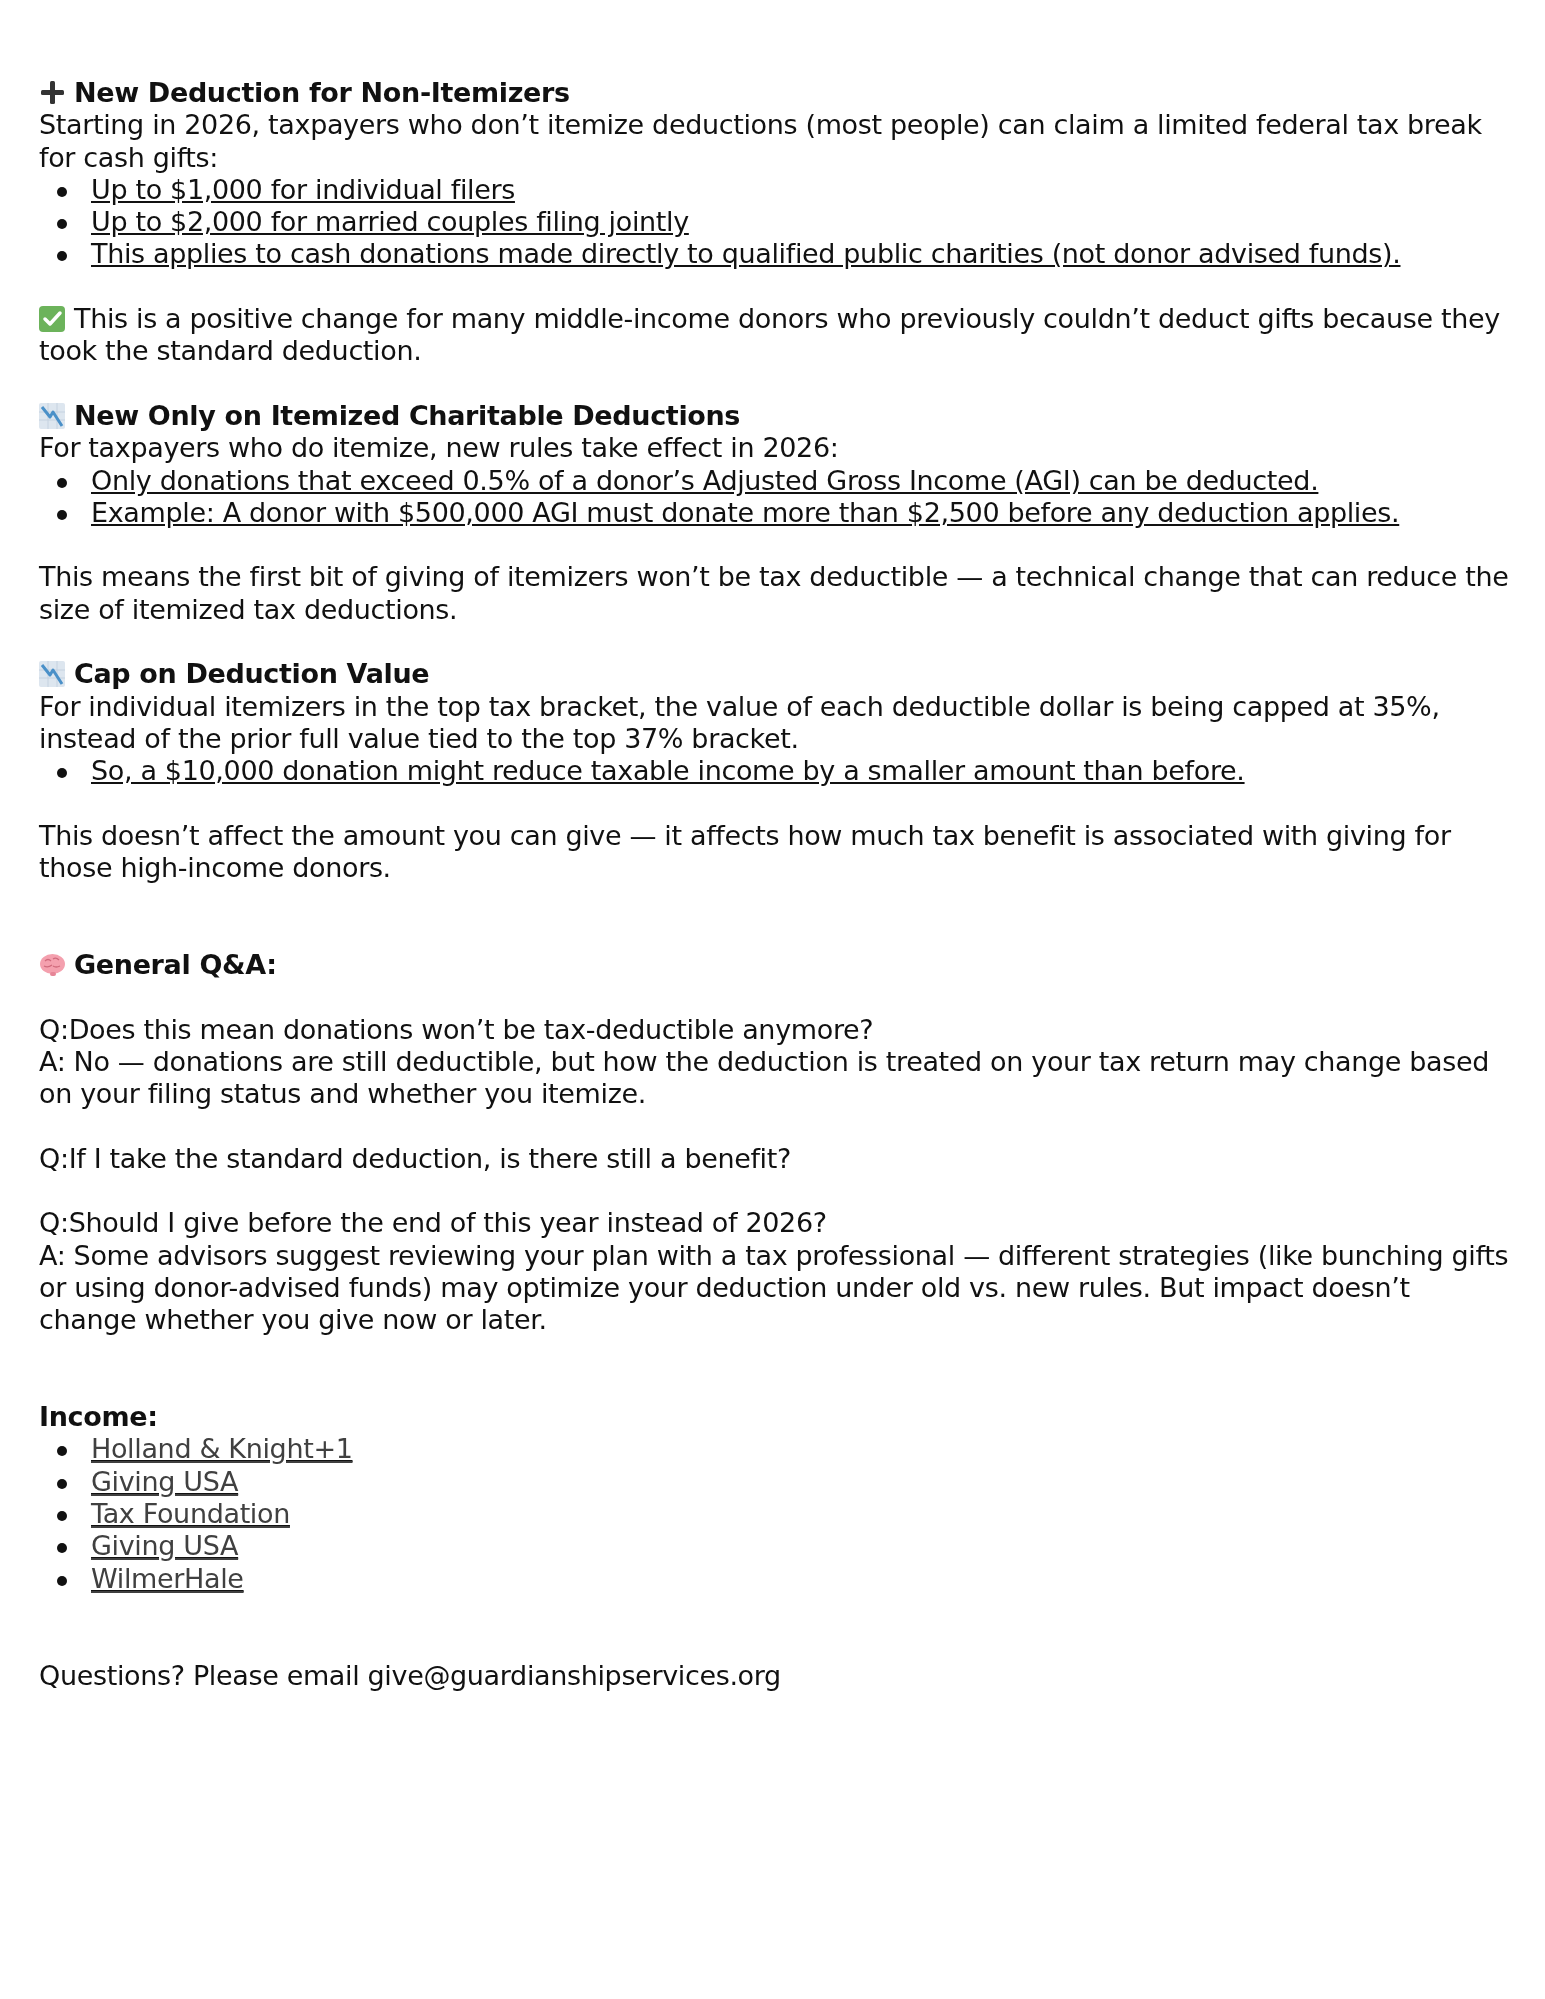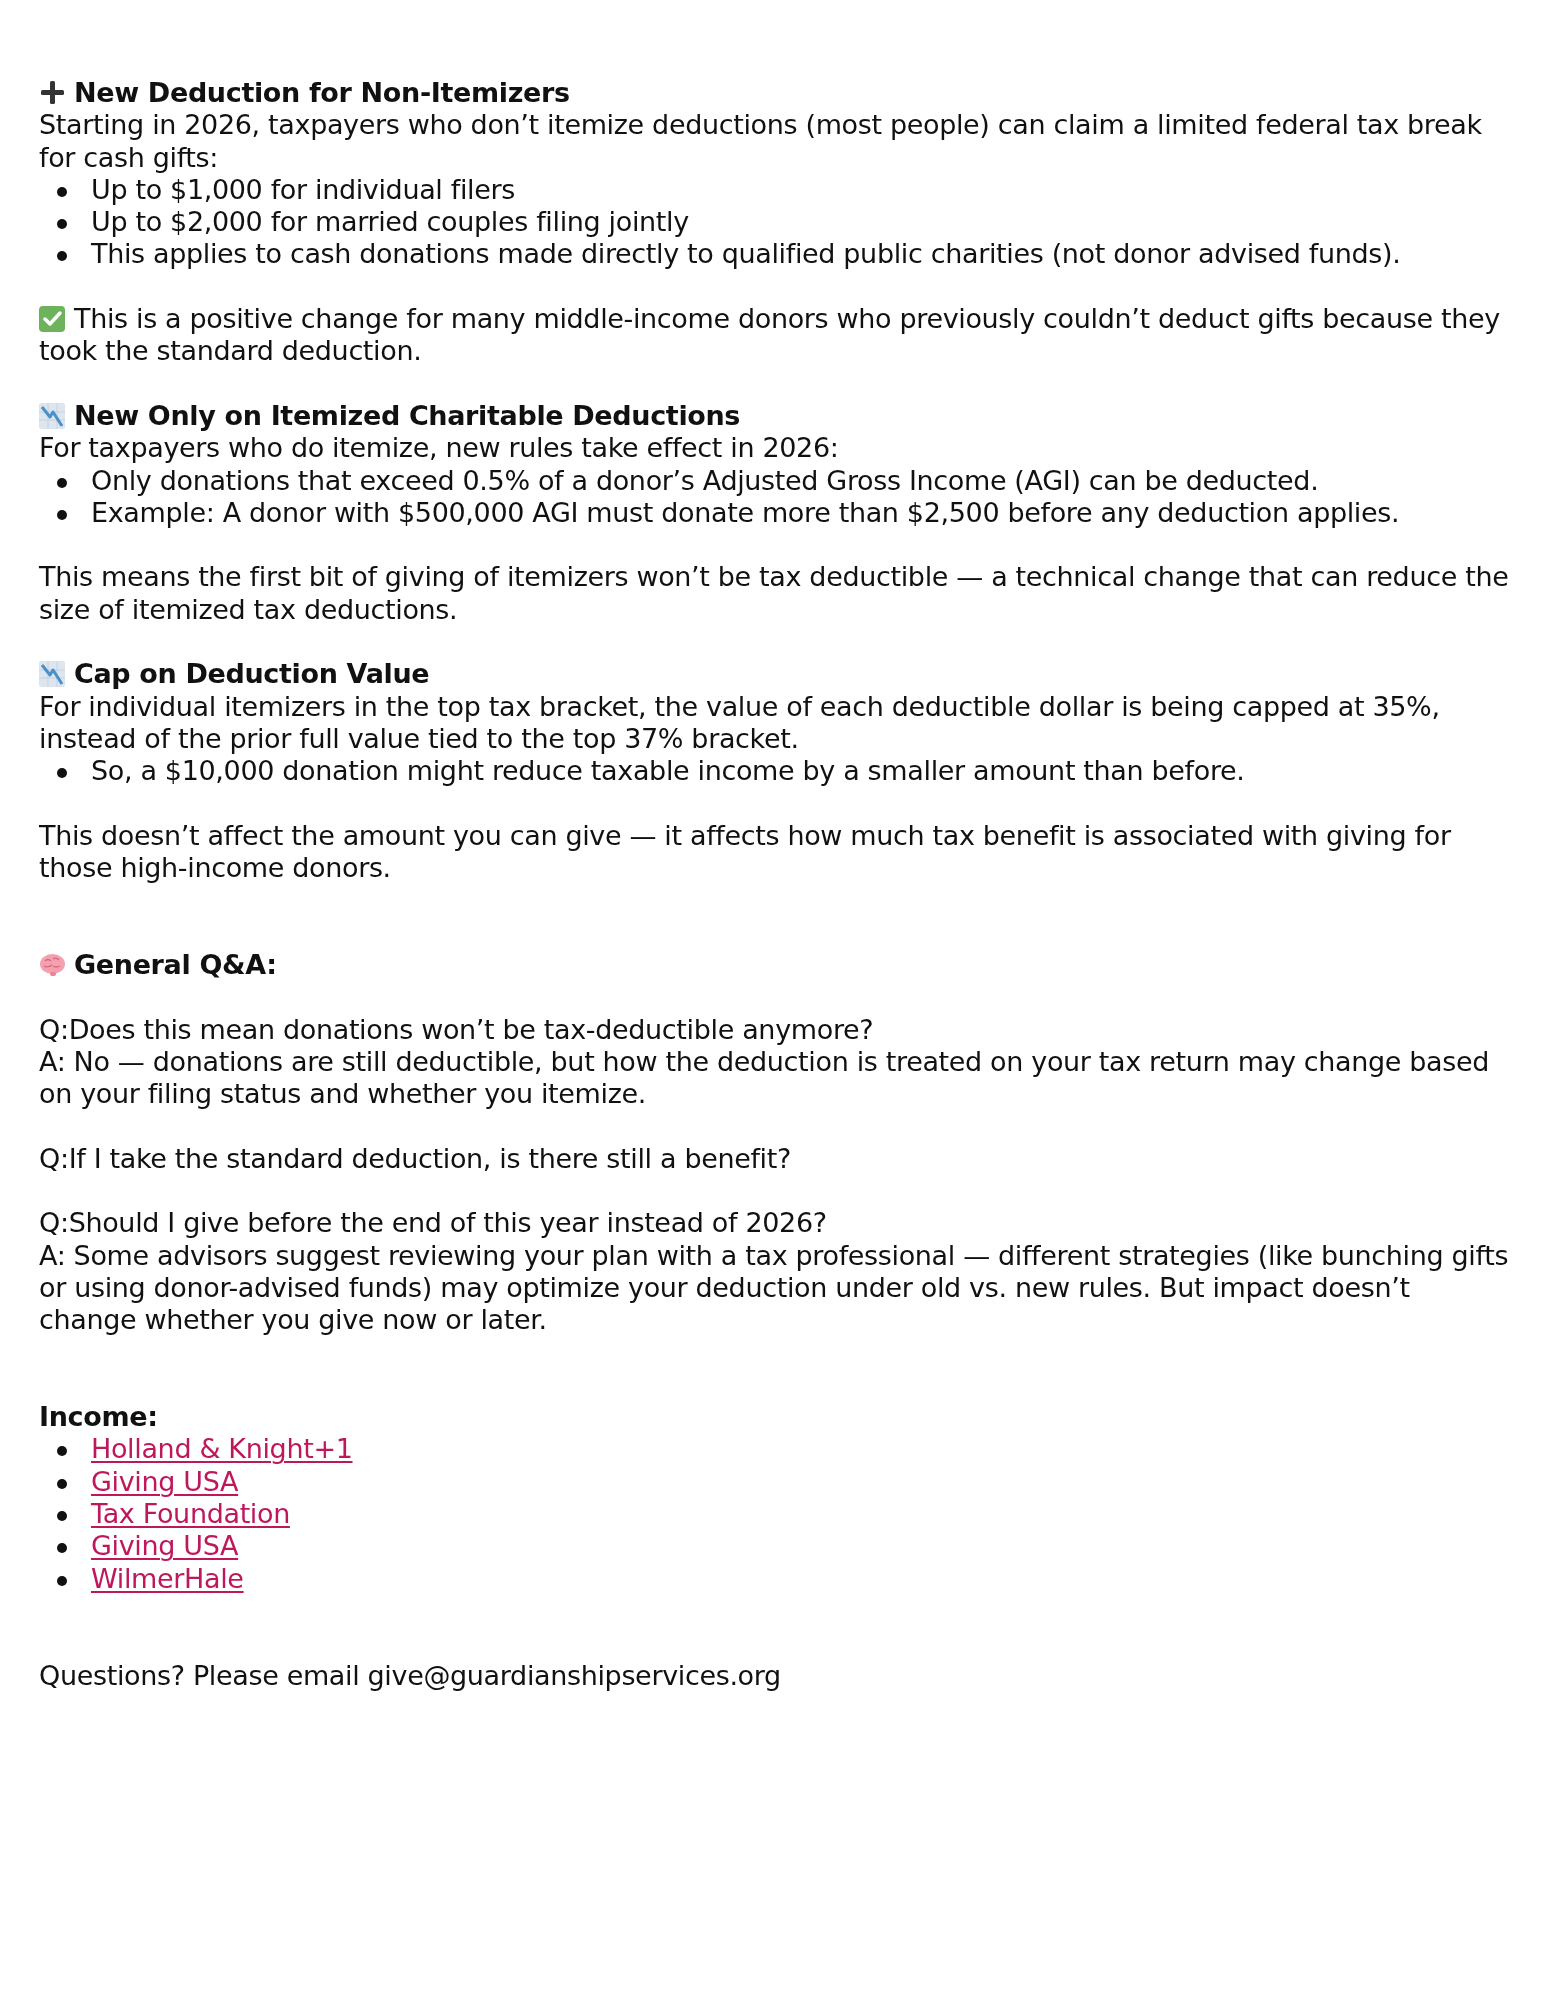--- a/index.html
+++ b/index.html
@@ -10,27 +10,27 @@
   }
   .doc {
     position: absolute; left: 39px; top: 64px; width: 1470px;
     font-size: 27px; line-height: 32.3px; letter-spacing: -0.35px; margin-top: 13px;
   }
   .line { display: block; min-height: 32.3px; white-space: normal; }
   .h { font-weight: bold; }
   .blank { height: 32.3px; }
   .blank2 { height: 64.6px; }
   .icon { display: inline-block; width: 27px; height: 27px; vertical-align: -4px; margin-right: 8px; }
-  ul { list-style: none; margin: 0; padding: 0; }
+  ul { list-style: none; margin: 0; padding: 0; text-decoration: underline; }
   ul li { position: relative; padding-left: 52px; }
   ul li::before {
     content: ""; position: absolute; left: 18px; top: 13px;
     width: 10px; height: 10px; border-radius: 50%; background: #111;
   }
-  a.src { color: #be185d; text-decoration: underline; text-underline-offset: 3px; text-decoration-thickness: 2px; }
+  a.src { color: #404040; text-decoration: underline; text-underline-offset: 3px; text-decoration-thickness: 2px; }
 </style>
 </head>
 <body>
 
 <div class="doc">
 
   <div class="line h">
     <span class="icon">
       <svg width="27" height="27" viewBox="0 0 27 27">
           <rect x="11" y="2" width="5" height="23" rx="1.5" fill="#333"></rect>

